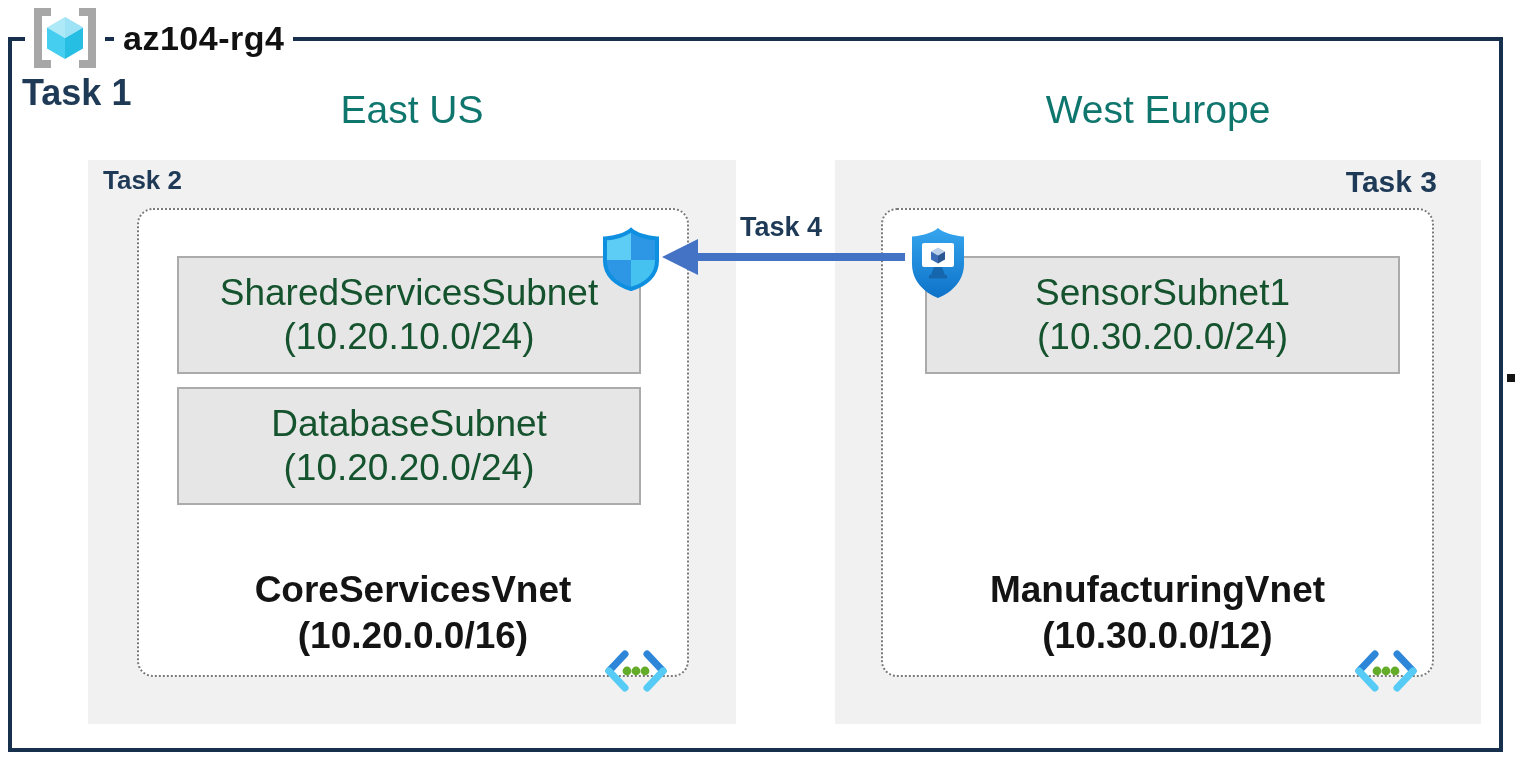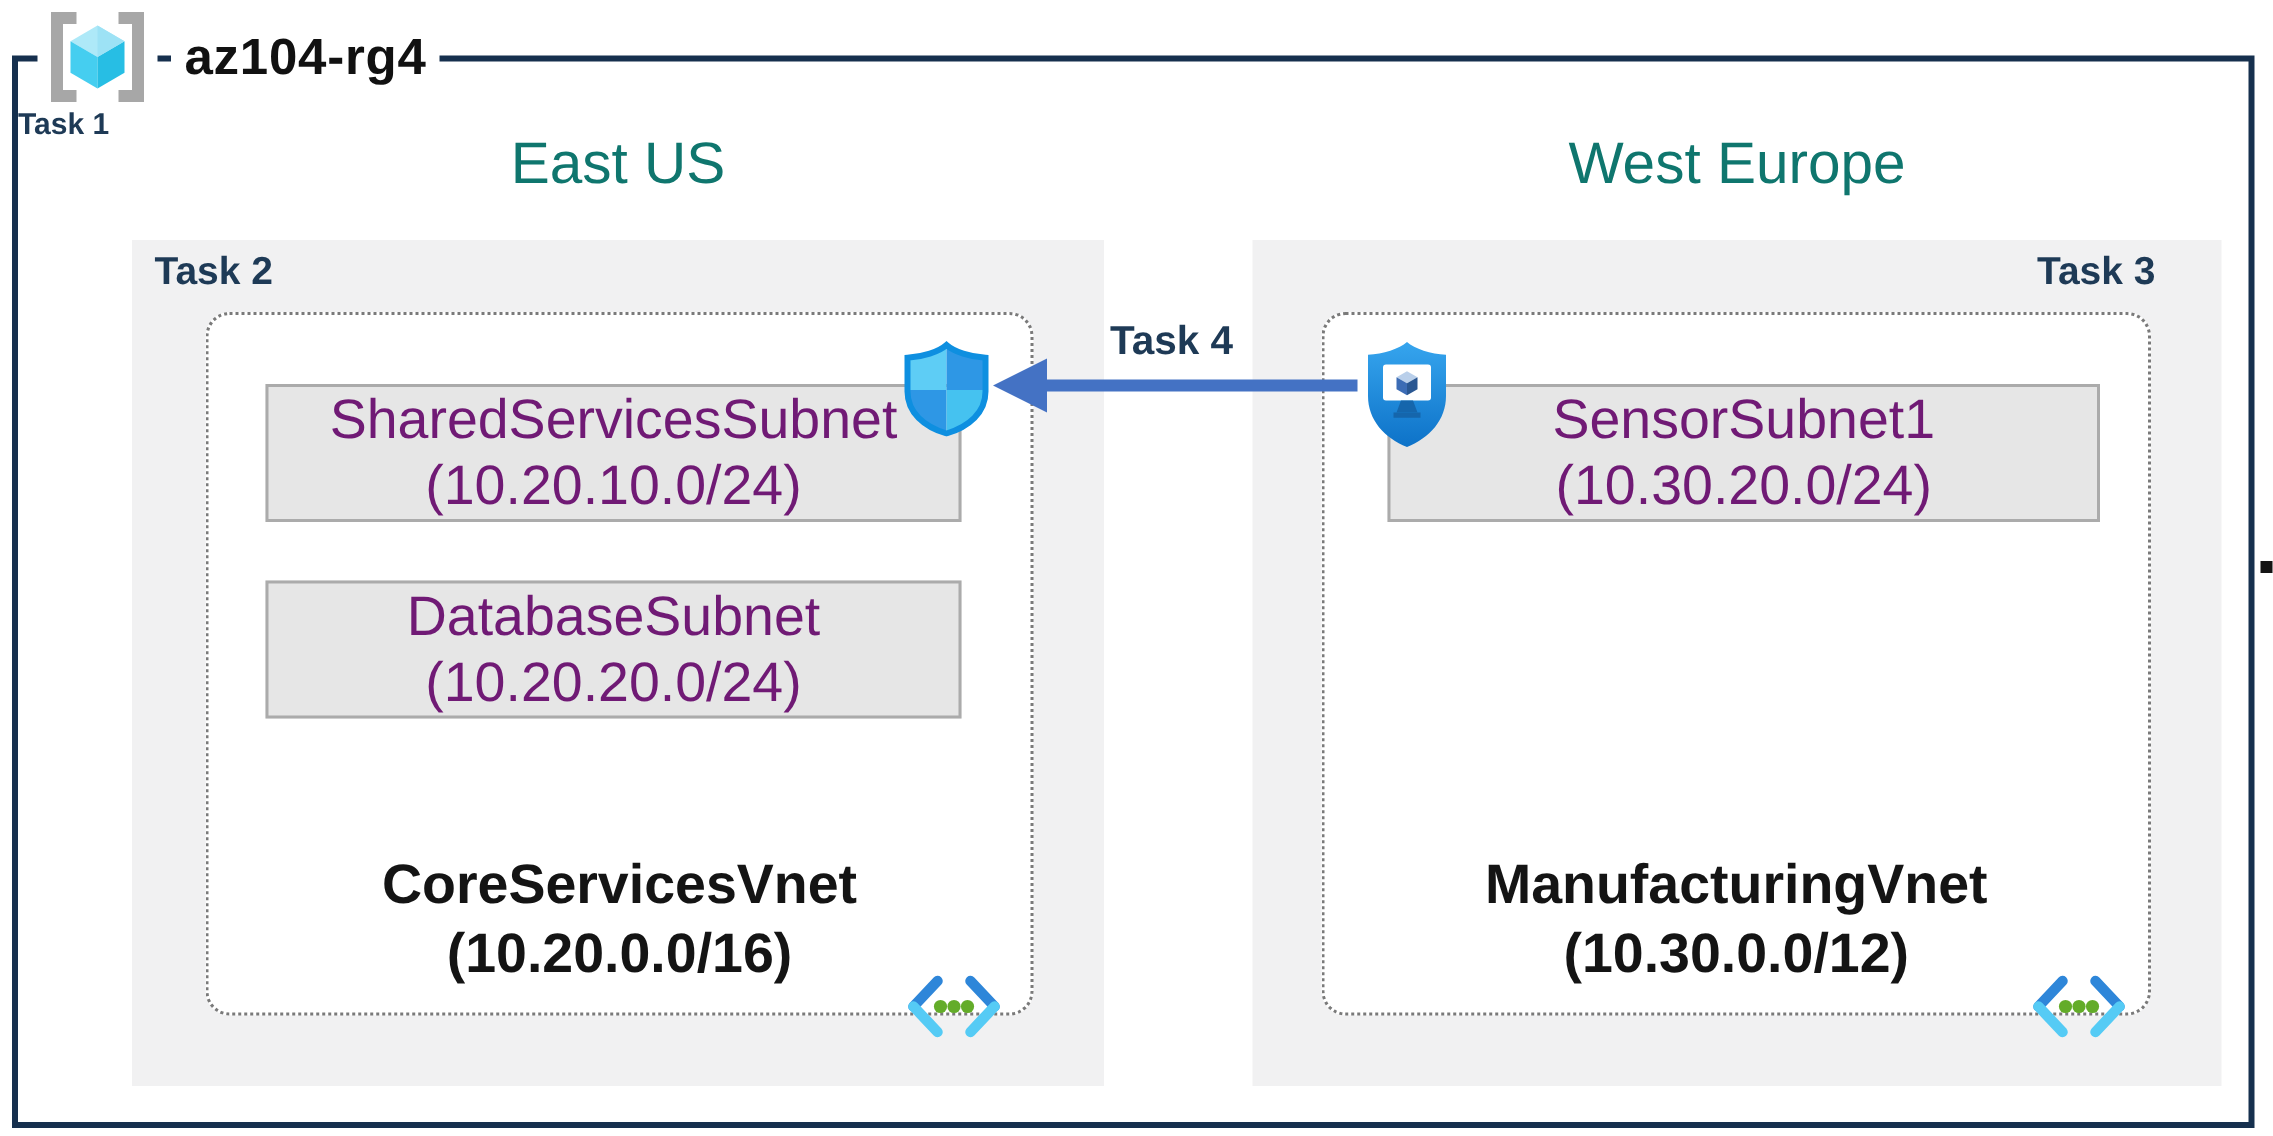--- a/index.html
+++ b/index.html
@@ -12,42 +12,42 @@
                border:4px solid #16304e; background:transparent; }
 
   
   .rg-icon { position:absolute; left:25px; top:5px; width:80px; height:66px;
              background:#fff; z-index:3; }
   .rg-title { position:absolute; left:114px; top:16px; height:44px; z-index:3;
               background:#fff; padding:0 9px; font-size:34px; font-weight:700;
               line-height:44px; letter-spacing:0.5px; }
 
   .task { position:absolute; z-index:4; font-weight:700; color:#1e3a56; }
-  .task1 { left:12px; top:72px;  font-size:20px; }
+  .task1 { left:22px; top:72px;  font-size:36px; }
   .task2 { left:103px; top:165px; font-size:26px; }
-  .task3 { left:1200px; top:165px; width:237px; text-align:right; font-size:26px; }
+  .task3 { left:1200px; top:165px; width:237px; text-align:right; font-size:30px; }
   .task4 { left:733px; top:212px; width:96px; text-align:center; font-size:27px; }
 
   .region-title { position:absolute; top:88px; height:46px; font-size:39px;
                   text-align:center; color:#0f766e; z-index:2; }
   .region-title.east { left:88px;  width:648px; }
   .region-title.west { left:835px; width:646px; }
 
   .region { position:absolute; top:160px; height:564px; background:#f1f1f2; z-index:1; }
   .region.east { left:88px;  width:648px; }
   .region.west { left:835px; width:646px; }
 
   .vnet { position:absolute; top:208px; height:469px; background:#ffffff;
           border:2px dotted #7a7a7a; border-radius:16px; z-index:2; }
   .vnet.east { left:137px; width:552px; }
   .vnet.west { left:881px; width:553px; }
 
-  .subnet { position:absolute; height:92px; background:#e6e6e6; border:2px solid #ababab;
+  .subnet { position:absolute; height:118px; background:#e6e6e6; border:2px solid #ababab;
             z-index:3; display:flex; flex-direction:column; justify-content:center;
-            align-items:center; font-size:37px; line-height:44px; color:#701a75;
+            align-items:center; font-size:37px; line-height:44px; color:#14532d;
             text-align:center; }
   .s-e { left:177px; width:464px; }
   .s-w { left:925px; width:475px; }
   .row1 { top:256px; }
   .row2 { top:387px; }
 
   .vnet-label { position:absolute; top:567px; z-index:3; text-align:center;
                 font-size:37px; line-height:46px; color:#141414;font-weight:bold; }
   .vnet-label.east { left:137px; width:552px; }
   .vnet-label.west { left:881px; width:553px; }

